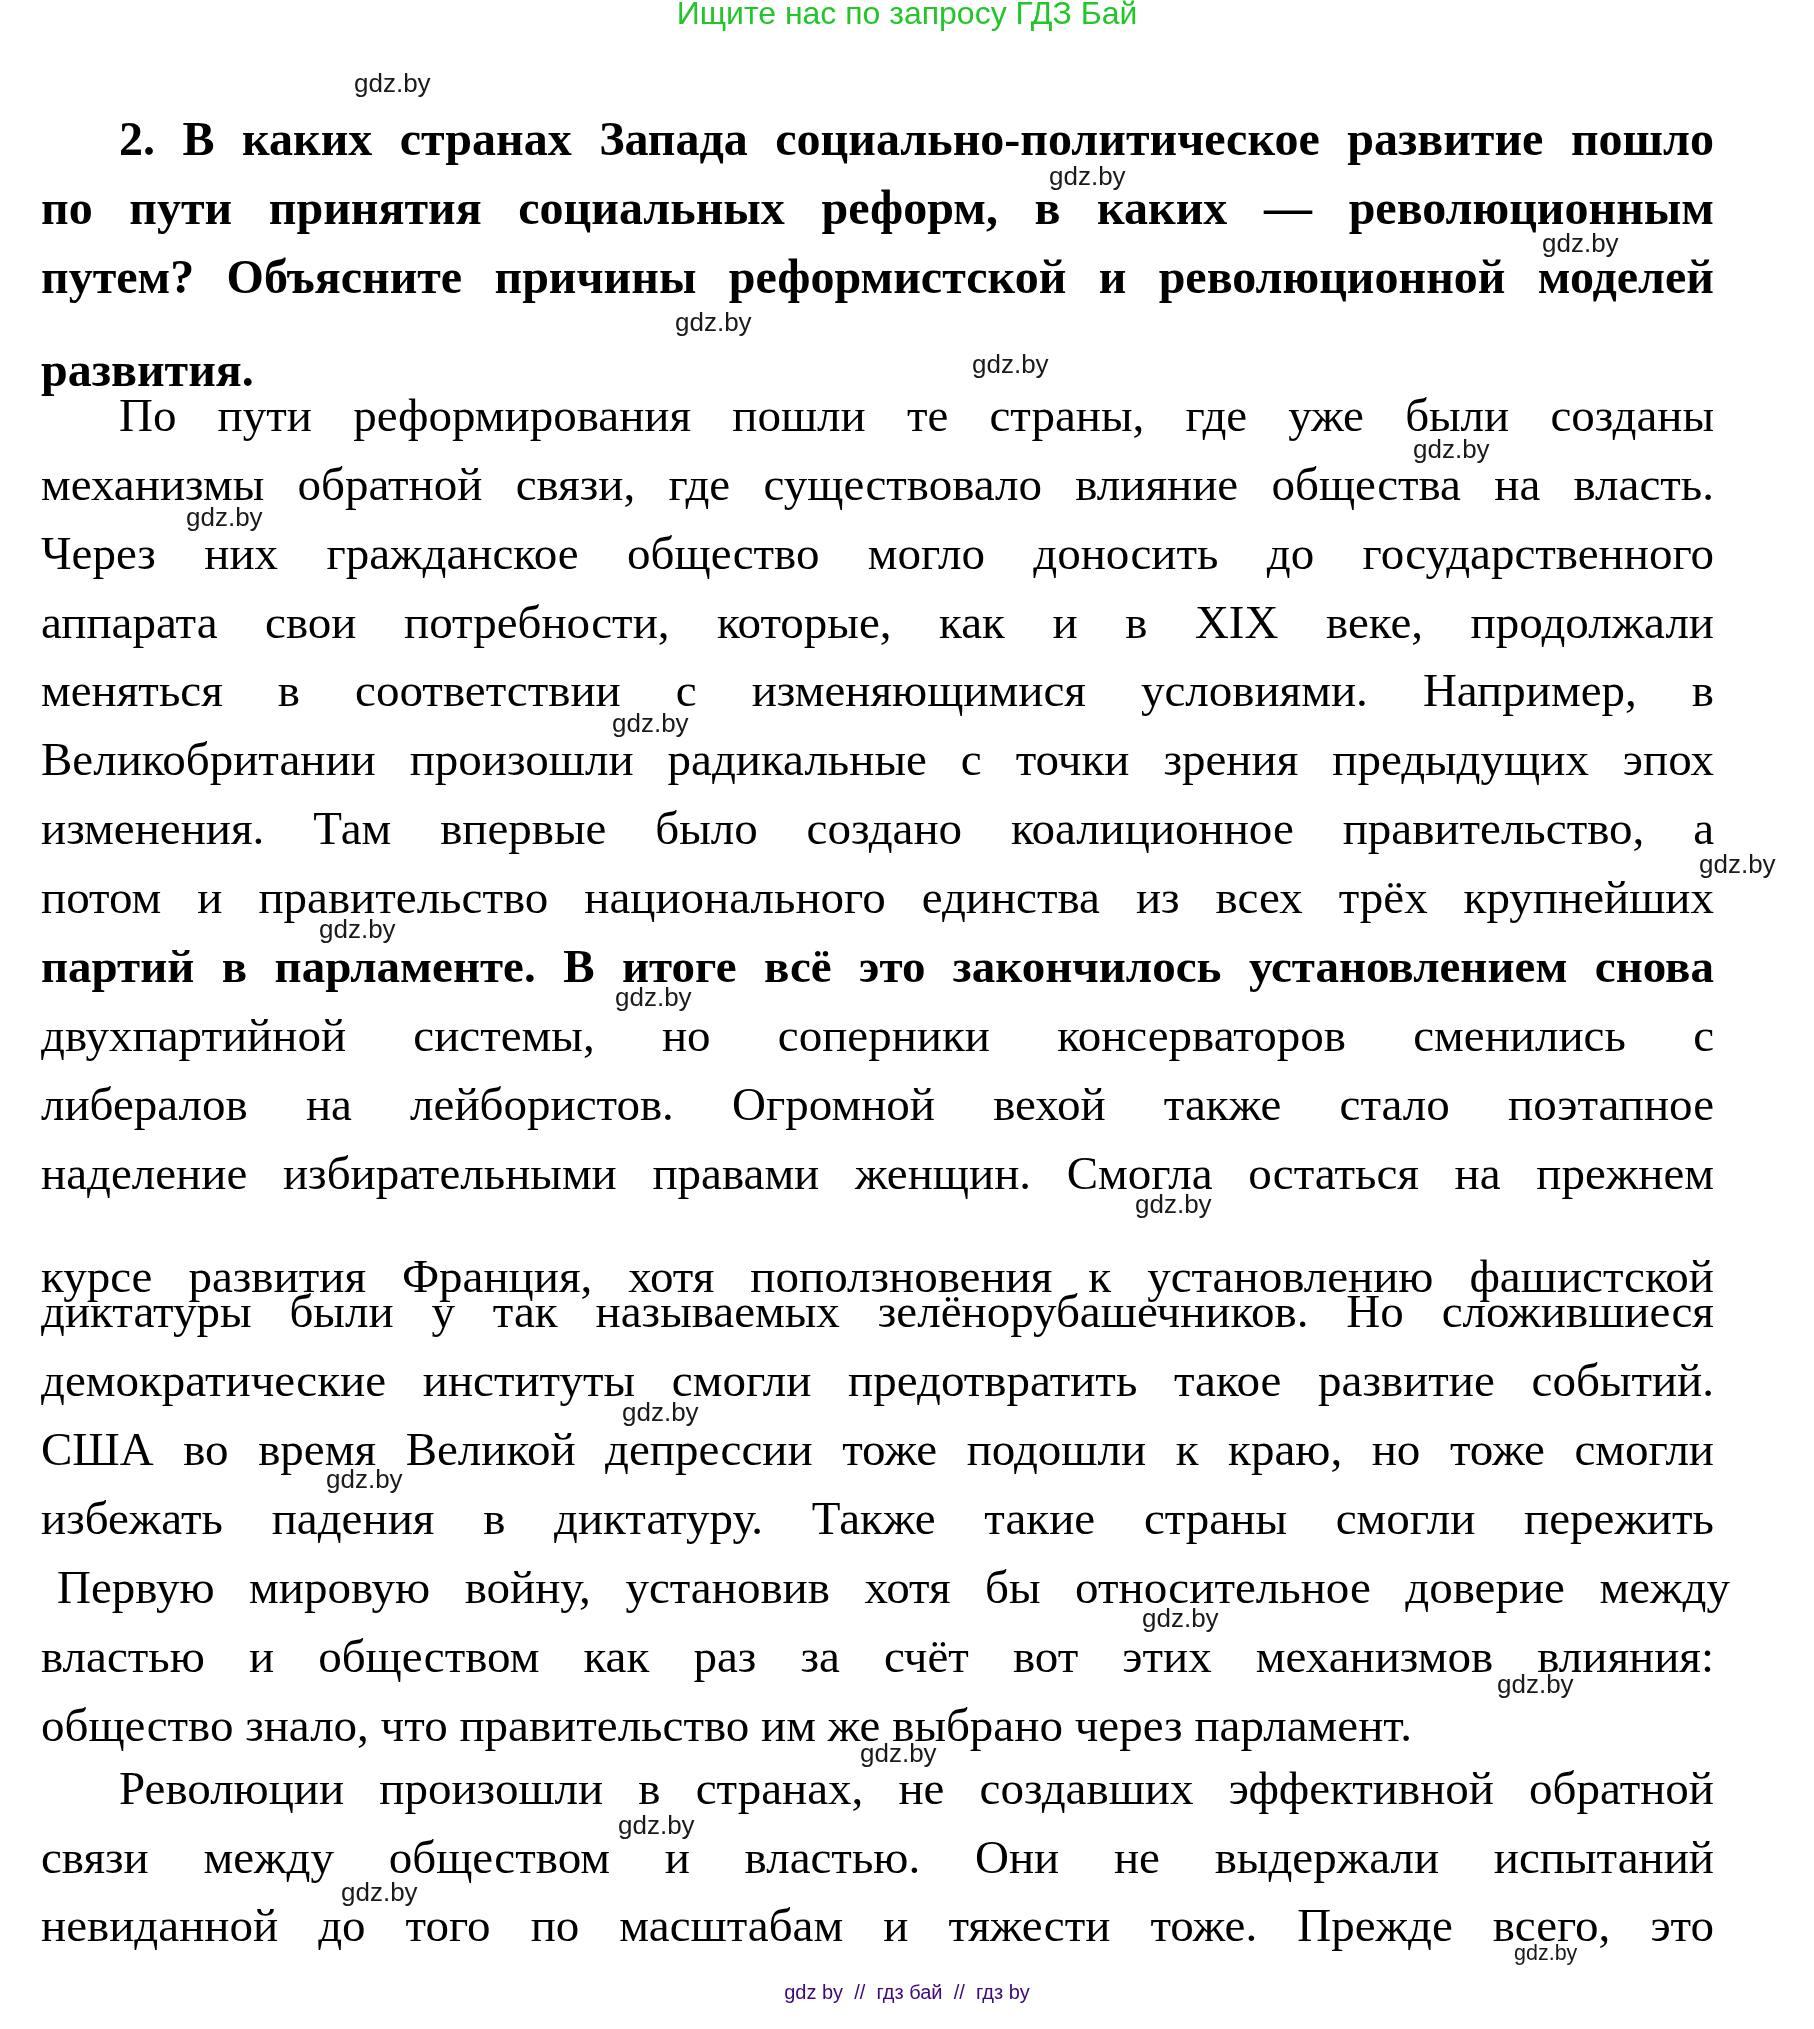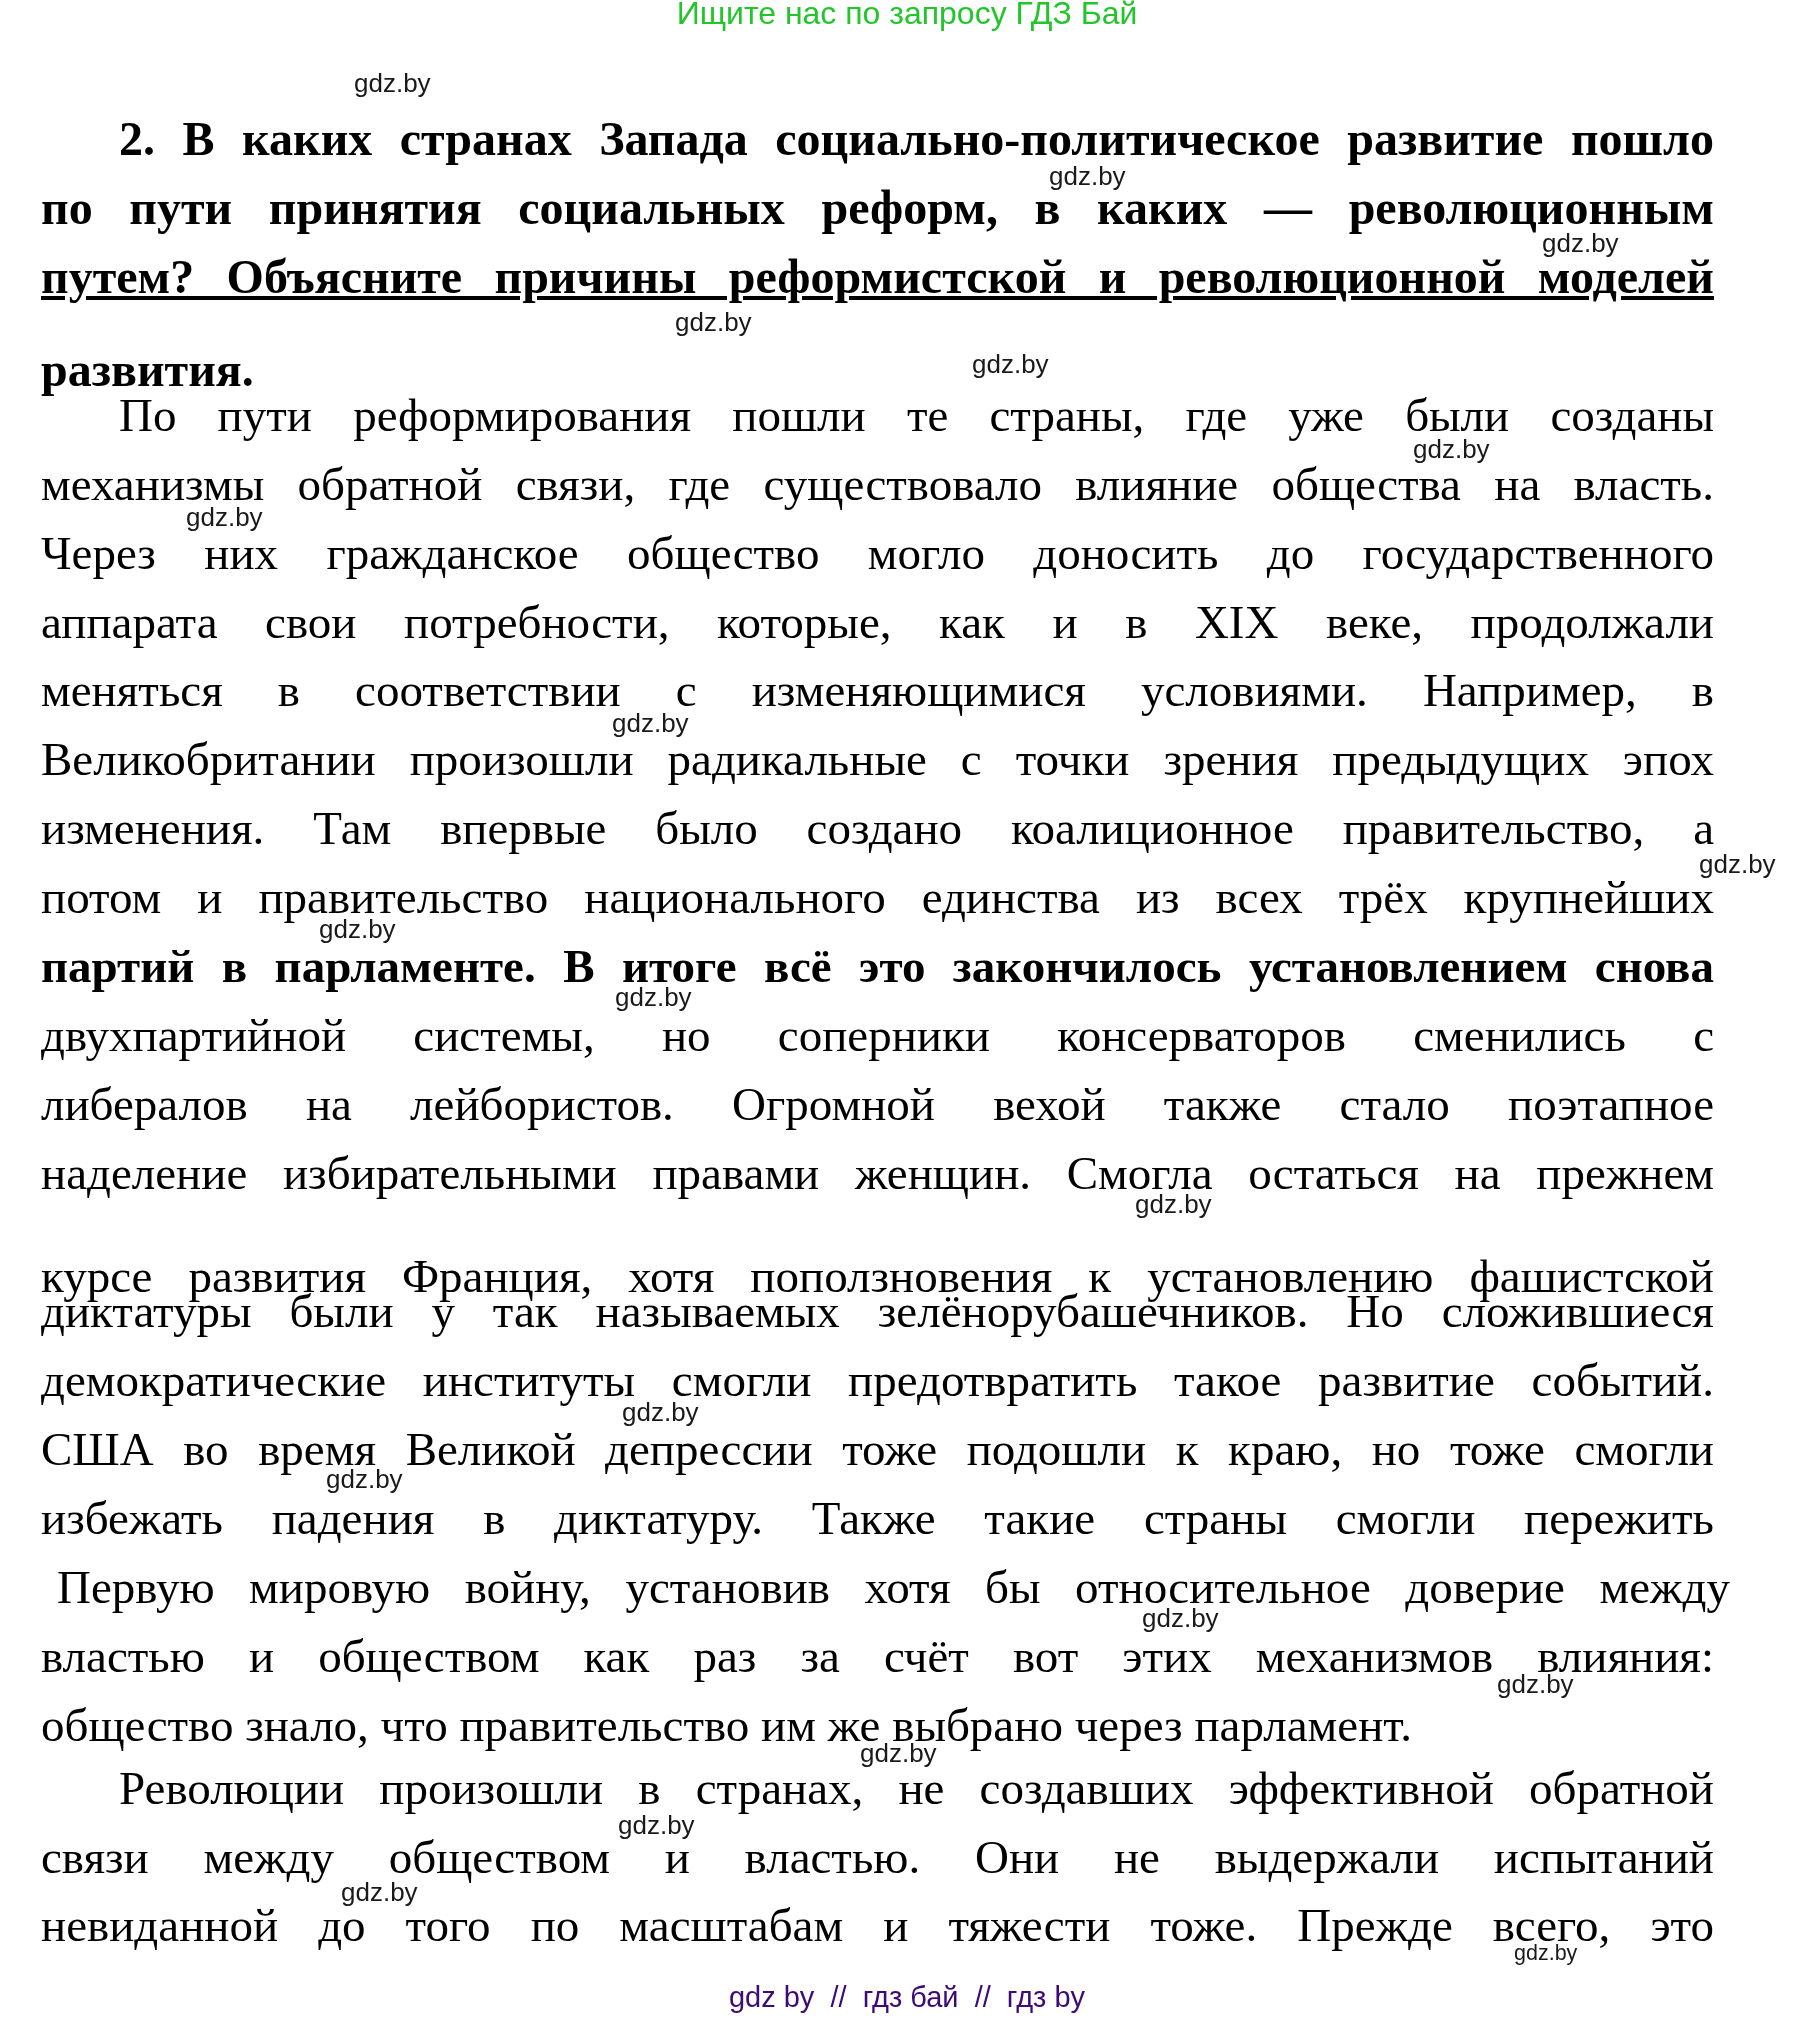--- a/index.html
+++ b/index.html
@@ -4,21 +4,21 @@
 <style>
   html, body { margin:0; padding:0; background:#ffffff; }
   body { width:1814px; height:2029px; position:relative; overflow:hidden; }
   .header {
     position:absolute; left:0; top:-5.4px; width:1814px; text-align:center;
     font-family:"Liberation Sans", sans-serif; font-size:32px; color:#22c52a;
     transform:scaleX(1.0);
   }
   .footer {
     position:absolute; left:0; top:1981px; width:1814px; text-align:center;
-    font-family:"Liberation Sans", sans-serif; font-size:29px; color:#3d0a78;
+    font-family:"Liberation Sans", sans-serif; font-size:20px; color:#3d0a78;
     white-space:pre;
   }
   .line {
     position:absolute; left:41px; width:1673px; height:69px; line-height:69px;
     font-family:"Liberation Serif", serif; font-size:47px; color:#000;
     text-align:justify; text-align-last:justify; white-space:nowrap; overflow:visible;
   }
   .line.last { text-align-last:left; }
   .line.indent { left:119px; width:1595px; }
   .line.bold { font-weight:bold; font-size:48px; }
@@ -36,21 +36,21 @@
 <body>
 
 <div class="header">Ищите нас по запросу ГДЗ Бай</div>
 
 <div class="line bold indent" style="top:104px;">
     <span class="jline">2. В каких странах Запада социально-политическое развитие пошло</span>
   </div>
 <div class="line bold" style="top:173px;">
     <span class="jline">по пути принятия социальных реформ, в каких — революционным</span>
   </div>
-<div class="line bold" style="top:242px;text-decoration:underline;">
+<div class="line bold" style="top:242px;">
     <span class="jline">путем? Объясните причины реформистской и революционной моделей</span>
   </div>
 <div class="line bold last" style="top:311px;margin-top:24px;">
     <span class="jline">развития.</span>
   </div>
 
 <div class="line indent" style="top:381px;">
     <span class="jline">По пути реформирования пошли те страны, где уже были созданы</span>
   </div>
 <div class="line" style="top:450px;">

